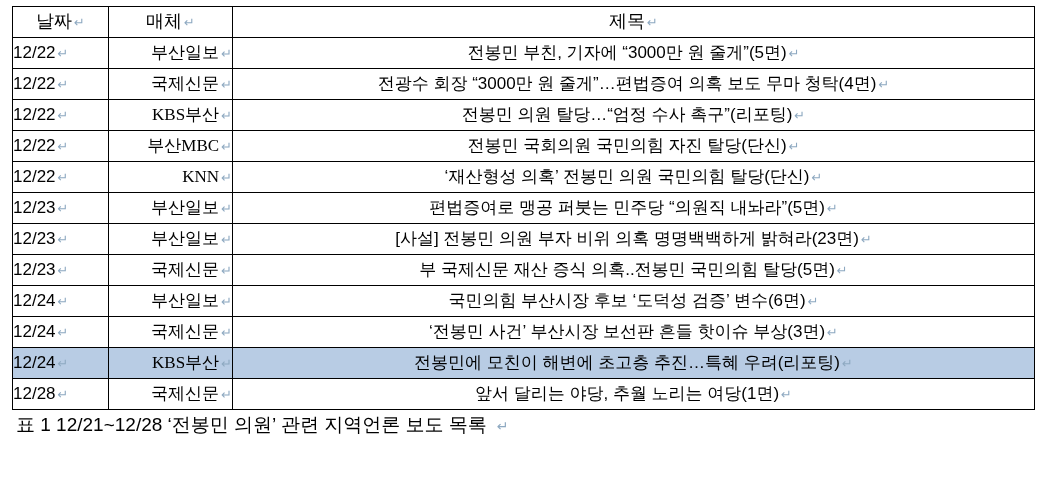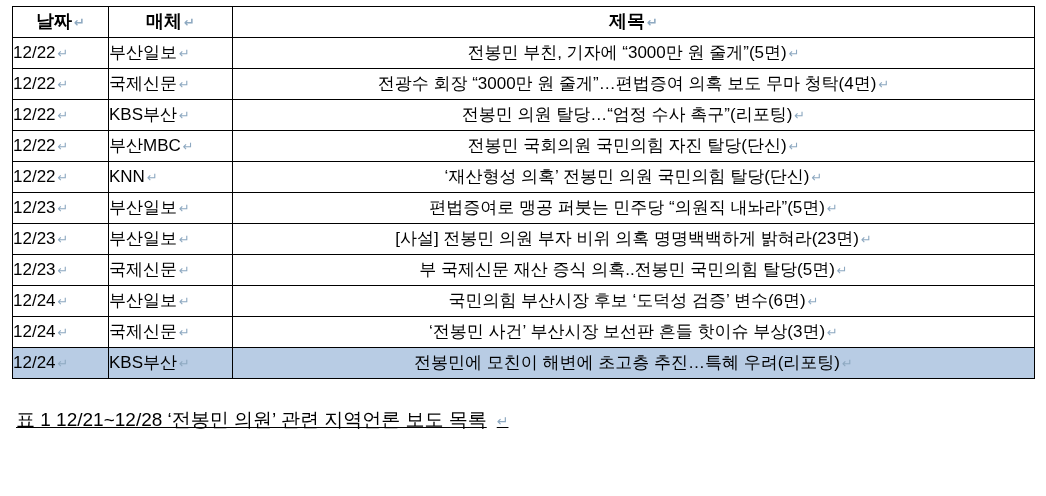--- a/index.html
+++ b/index.html
@@ -32,52 +32,52 @@
     border: 1px solid #000000;
     padding: 0;
     height: 30px;
     vertical-align: middle;
     font-size: 17px;
     line-height: 1.1;
     white-space: nowrap;
     overflow: hidden;
   }
   table.report-table th {
-    font-weight: bold;
+    font-weight: normal;
     text-align: center;
     font-size: 18px;
   }
   col.c-date { width: 96px; }
   col.c-outlet { width: 124px; }
   col.c-title { width: 802px; }
 
   td.cell-date {
   }
   td.cell-outlet {
-    text-align: left;
+    text-align: right;
+    font-family: Liberation Serif, serif;
   }
   td.cell-title {
     text-align: center;
     padding-left: 8px;
   }
   tr.highlight td {
     background: #b8cce4;
   }
   .pilcrow {
     color: #8ea9c1;
     font-size: 13px;
     vertical-align: baseline;
     margin-left: 2px;
   }
   .caption {
-    margin-top: 28px;
+    margin-top: 2px;
     font-size: 19px;
     padding-left: 4px;
     white-space: nowrap;
-    text-decoration: underline;
   }
   .caption .pilcrow {
     margin-left: 10px;
     font-size: 14px;
   }
 </style>
 </head>
 <body>
 
 <div class="page">
@@ -144,18 +144,23 @@
         <tr>
           <td class="cell-date"><span>12/24</span><span class="pilcrow">↵</span></td>
           <td class="cell-outlet"><span>국제신문</span><span class="pilcrow">↵</span></td>
           <td class="cell-title"><span>‘전봉민 사건’ 부산시장 보선판 흔들 핫이슈 부상(3면)</span><span class="pilcrow">↵</span></td>
         </tr>
         <tr class="highlight">
           <td class="cell-date"><span>12/24</span><span class="pilcrow">↵</span></td>
           <td class="cell-outlet"><span>KBS부산</span><span class="pilcrow">↵</span></td>
           <td class="cell-title"><span>전봉민에 모친이 해변에 초고층 추진…특혜 우려(리포팅)</span><span class="pilcrow">↵</span></td>
         </tr>
+        <tr>
+          <td class="cell-date"><span>12/28</span><span class="pilcrow">↵</span></td>
+          <td class="cell-outlet"><span>국제신문</span><span class="pilcrow">↵</span></td>
+          <td class="cell-title"><span>앞서 달리는 야당, 추월 노리는 여당(1면)</span><span class="pilcrow">↵</span></td>
+        </tr>
       </tbody>
   </table>
 
   <div class="caption"><span>표 1 12/21~12/28 ‘전봉민 의원’ 관련 지역언론 보도 목록</span><span class="pilcrow">↵</span></div>
 
 </div>
 
 </body></html>

